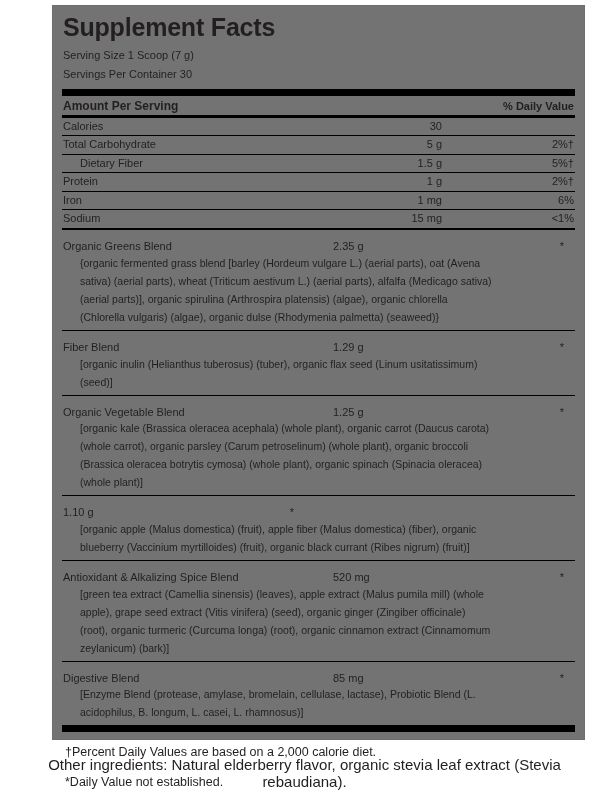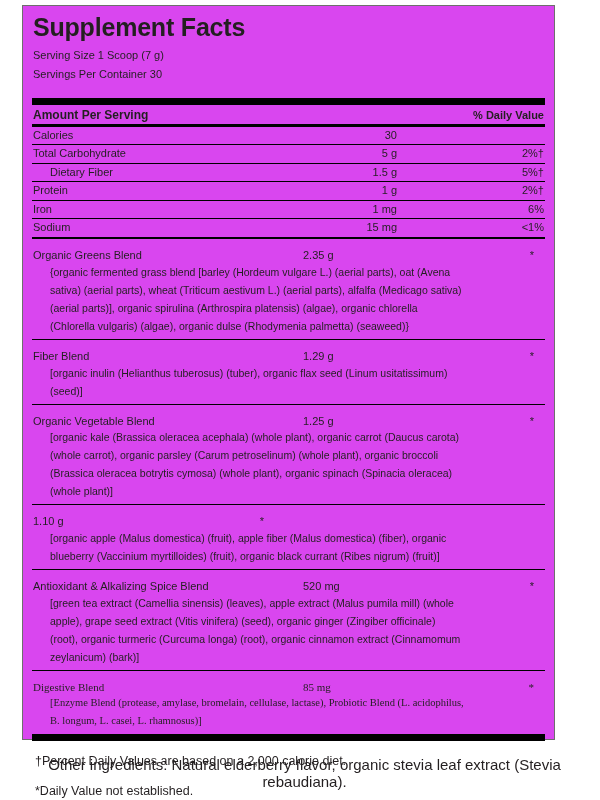--- a/index.html
+++ b/index.html
@@ -10,40 +10,40 @@
     font-family: "Liberation Sans", sans-serif;
     color: #231f20;
   }
   .page {
     position: relative;
     width: 600px; height: 800px;
     overflow: hidden;
   }
   .panel {
     position: absolute;
-    left: 22px; top: 5px;
+    left: 52px; top: 5px;
     width: 533px; height: 735px;
     border: 1px solid #6e6e6e;
-    background: #d946ef;
+    background: #737373;
     padding: 0 9px;
   }
 
   .title {
     font-size: 25px;
     font-weight: bold;
     letter-spacing: -0.2px;
     margin: 9px 0 10px 1px;
     line-height: 1;
   }
   .serving-line {
     font-size: 11px;
     line-height: 1.0;
     margin: 0 0 8px 1px;
   }
-  .serving-line.last { margin-bottom: 18px; }
+  .serving-line.last { margin-bottom: 9px; }
 
   .bar-thick {
     height: 7px;
     background: #000;
     margin: 0;
   }
   .bar-med {
     height: 2.5px;
     background: #000;
   }
@@ -64,21 +64,20 @@
   }
 
   
   .nut-row {
     display: flex;
     align-items: center;
     font-size: 11px;
     padding: 3px 0 3px 1px;
     border-bottom: 1px solid #000;
     line-height: 1.05;
-    gap: 15px;
   }
   .nut-row .n-name { flex: 1 1 auto; }
   .nut-row .n-name.indent { padding-left: 17px; }
   .nut-row .n-amt {
     width: 120px;
     text-align: right;
     padding-right: 11px;
   }
   .nut-row .n-dv {
     width: 122px;
@@ -86,21 +85,21 @@
     padding-right: 1px;
   }
 
   
   .blend {
     border-bottom: 1px solid #000;
     padding: 3px 0 4px 1px;
     position: relative;
     margin-top: 8px;
   }
-  .blend.noline { border-bottom: none; font-family: Liberation Serif, serif; }
+  .blend.noline { border-bottom: none; }
   .blend-head {
     display: flex;
     align-items: baseline;
     font-size: 11px;
     line-height: 1.05;
   }
   .blend-head .b-name { flex: 1 1 auto; }
   .blend-head .b-amt {
     width: 120px;
     text-align: left;

